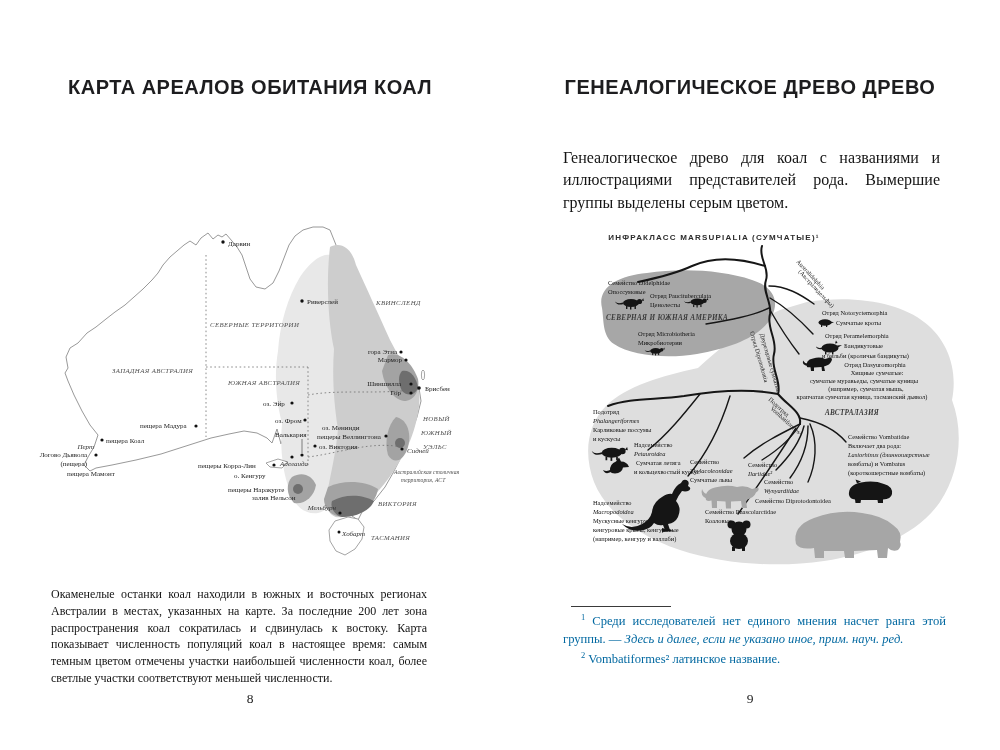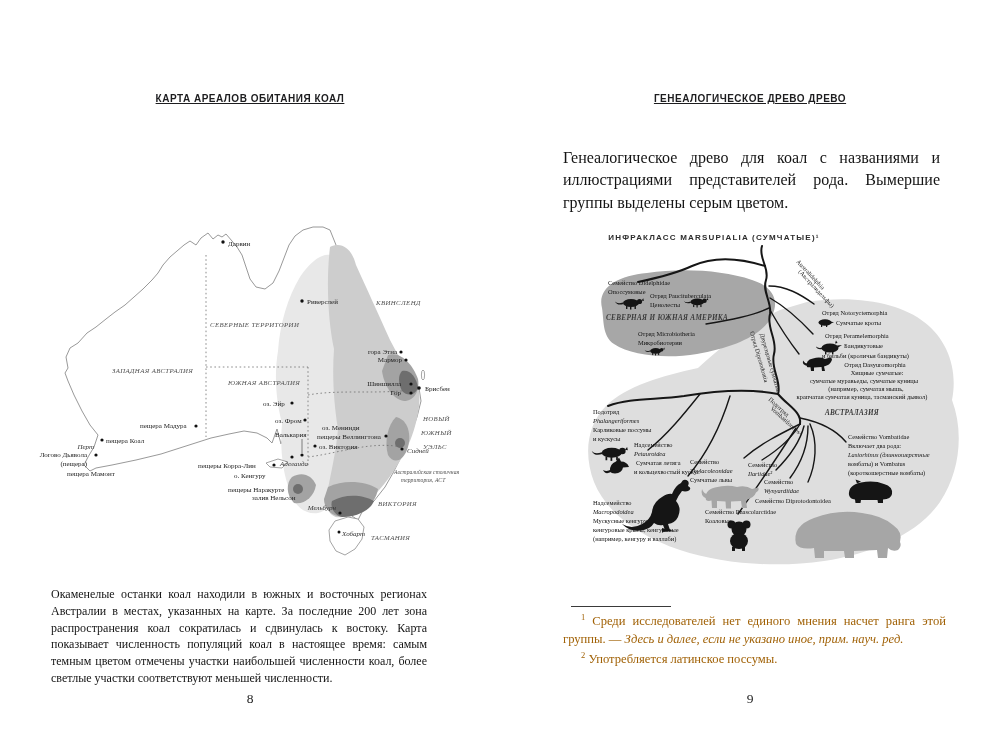--- a/index.html
+++ b/index.html
@@ -1,25 +1,25 @@
 <!DOCTYPE html>
 <html><head>
 <meta charset="utf-8">
 <style>
   html,body{margin:0;padding:0;background:#ffffff;}
   #page{position:relative;width:1000px;height:750px;background:#fff;overflow:hidden;
         font-family:"Liberation Serif",serif;color:#1a1a1a;}
-  .page-title{position:absolute;top:93px;width:500px;text-align:center;
-        font-family:"Liberation Sans",sans-serif;font-weight:bold;font-size:10px;
-        letter-spacing:.5px;color:#1d1d1f;text-decoration:underline;}
+  .page-title{position:absolute;top:76px;width:500px;text-align:center;
+        font-family:"Liberation Sans",sans-serif;font-weight:bold;font-size:20px;
+        letter-spacing:.5px;color:#1d1d1f;}
   .bodytext{position:absolute;text-align:justify;line-height:1.4;color:#141414;}
   #intro{top:147px;left:563px;width:377px;font-size:16px;}
   #caption{top:586px;left:51px;width:376px;font-size:12px;}
   #footnotes{position:absolute;top:606px;left:563px;width:383px;font-size:12.6px;line-height:1.42;
-        text-align:justify;color:#a16207;}
+        text-align:justify;color:#0369a1;}
   #footnote-rule{width:100px;border-top:1px solid #3a3a3a;height:0;margin:0 0 4px 8px;}
   .fn{margin:0;text-indent:18px;}
   .fn sup{font-size:8.5px;}
   .fn i{font-style:italic;}
   .pagenum{position:absolute;top:691px;width:500px;text-align:center;font-size:13.5px;color:#222;}
   svg{position:absolute;overflow:visible;}
   
   .coast{fill:#ffffff;stroke:#8d8d8d;stroke-width:.9;stroke-linejoin:round;}
   .isle{fill:#ffffff;stroke:#8d8d8d;stroke-width:.8;}
   .border{fill:none;stroke:#6f6f6f;stroke-width:.8;stroke-dasharray:1.6 2.6;}
@@ -298,16 +298,16 @@
     <text class="tl" x="276" y="220">Включает два рода:</text>
     <text class="tl tl-i" x="276" y="229">Lasiorhinus (длинношерстные</text>
     <text class="tl" x="276" y="238">вомбаты) и Vombatus</text>
     <text class="tl" x="276" y="247">(короткошерстные вомбаты)</text>
     <use href="#sil-wombat" class="sil" transform="translate(274,250)"></use>
   </svg>
 
   <div id="footnotes">
     <div id="footnote-rule"></div>
     <p class="fn"><sup>1</sup> <span>Среди исследователей нет единого мнения насчет ранга этой группы. — </span><i>Здесь и далее, если не указано иное, прим. науч. ред.</i></p>
-    <p class="fn"><sup>2</sup> <span>Употребляется латинское поссумы.</span></p>
+    <p class="fn"><sup>2</sup> <span>Vombatiformes² латинское название.</span></p>
   </div>
   <div class="pagenum" style="left:500px">9</div>
 </div>
 
 </body></html>

